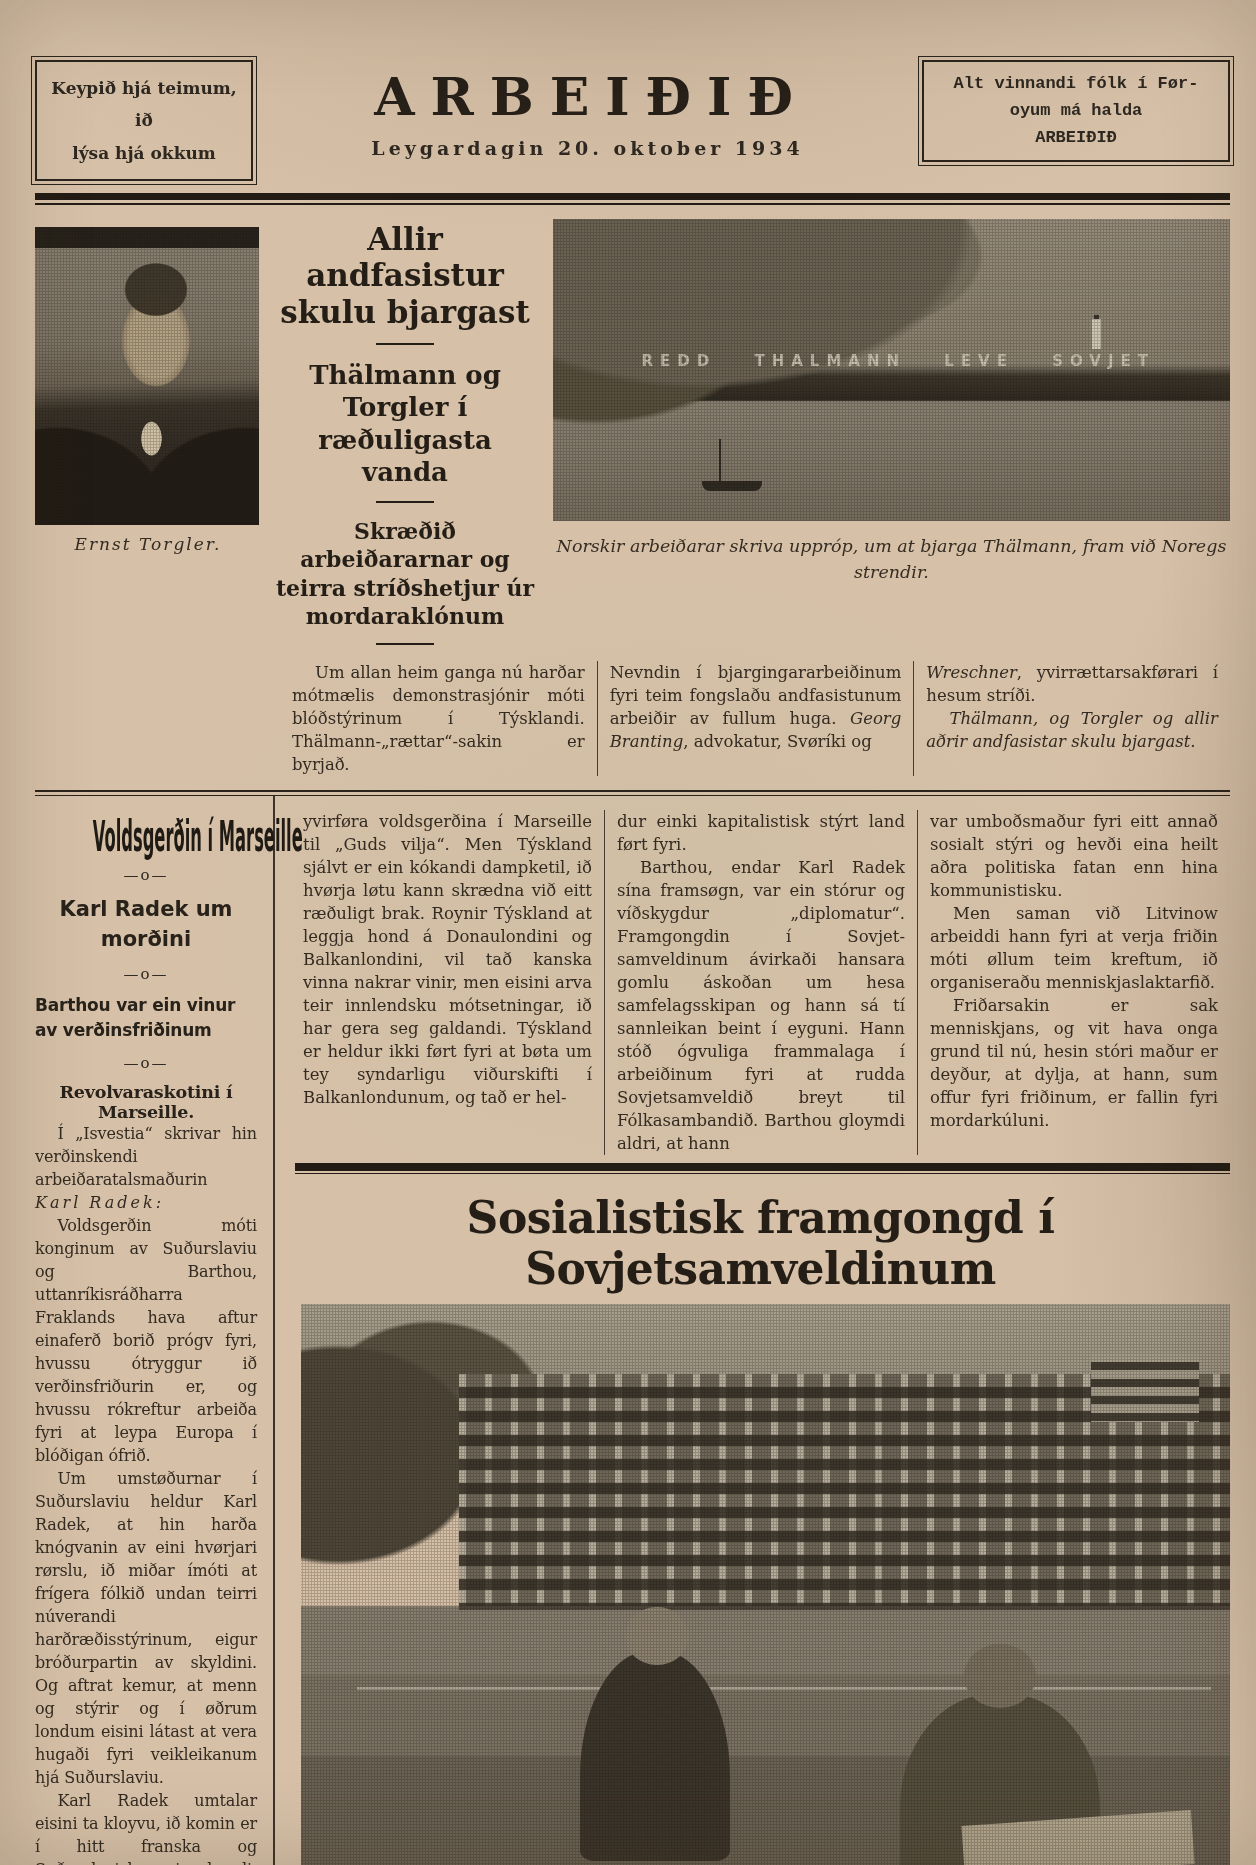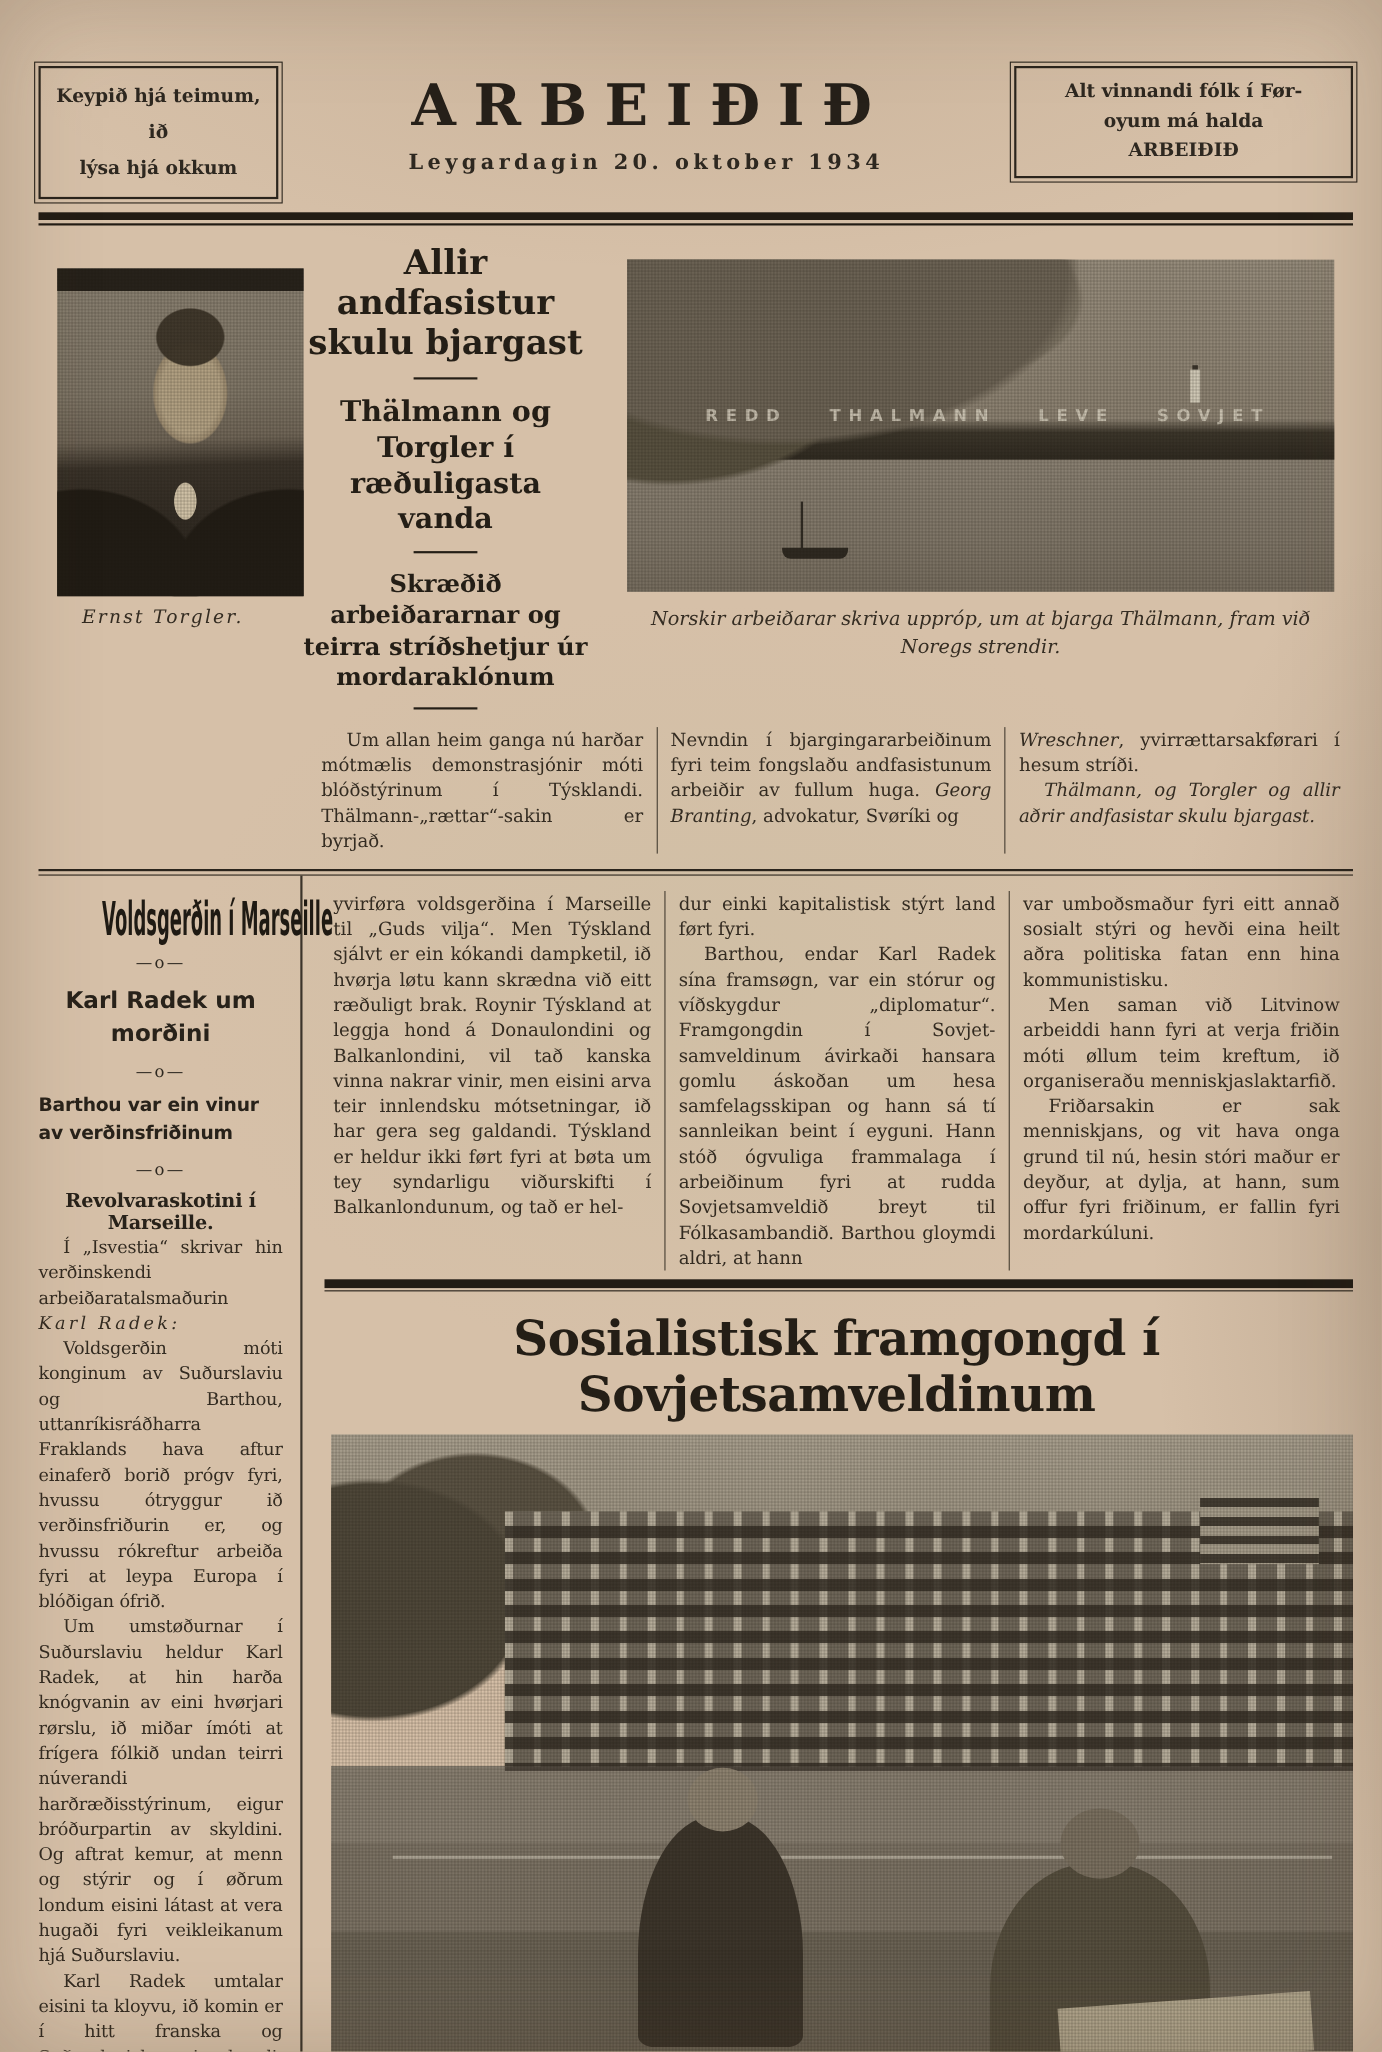--- a/index.html
+++ b/index.html
@@ -15,31 +15,31 @@
     font-family:"DejaVu Serif","Liberation Serif",serif;
   }
   .page::after{content:"";position:absolute;inset:0;pointer-events:none;
     box-shadow:inset 0 0 90px rgba(70,50,30,.25);}
   .inner{position:absolute;left:35px;right:26px;top:0;}
 
   
   .masthead{display:grid;grid-template-columns:218px 1fr 308px;align-items:start;margin-top:60px;}
   .promo-box{border:2px solid #2a241c;outline:1px solid #2a241c;outline-offset:3px;
     text-align:center;font-weight:bold;font-size:17px;line-height:1.9;padding:10px 6px;color:#2e2820;}
-  .promo-box.right{line-height:1.6;padding:8px 6px;}
+  .promo-box.right{line-height:1.6;padding:8px 6px;font-family:Liberation Mono, monospace;}
   .mast-center{text-align:center;padding-top:6px;}
   .mast-title{font-size:52px;font-weight:bold;letter-spacing:16px;color:#262019;margin:0 0 10px 8px;}
   .mast-date{font-size:19px;font-weight:bold;letter-spacing:4px;color:#2e2820;}
 
   .rule-heavy{margin-top:12px;border-top:7px solid #221c14;border-bottom:2px solid #221c14;height:3px;}
   .rule-dbl{border-top:2px solid #2a241c;border-bottom:1px solid #2a241c;height:3px;}
 
   
   .top-row{display:grid;grid-template-columns:226px 292px 1fr;margin-top:12px;}
-  figure{margin:17px;}
+  figure{margin:0;}
   .photo{position:relative;overflow:hidden;}
   .halftone{position:absolute;inset:0;pointer-events:none;
     background-image:radial-gradient(rgba(25,20,12,.22) 1px, rgba(0,0,0,0) 1.4px);
     background-size:3px 3px;}
   .portrait-fig{padding-top:10px;}
   .portrait{width:224px;height:298px;
     background:
       linear-gradient(180deg,#27221b 0 7%, rgba(0,0,0,0) 7%),
       radial-gradient(ellipse 52px 44px at 54% 21%, rgba(60,52,40,.95) 0 58%, rgba(0,0,0,0) 61%),
       radial-gradient(ellipse 47px 64px at 54% 38%, #b2a183 0 58%, #9c8b70 70%, rgba(0,0,0,0) 73%),

